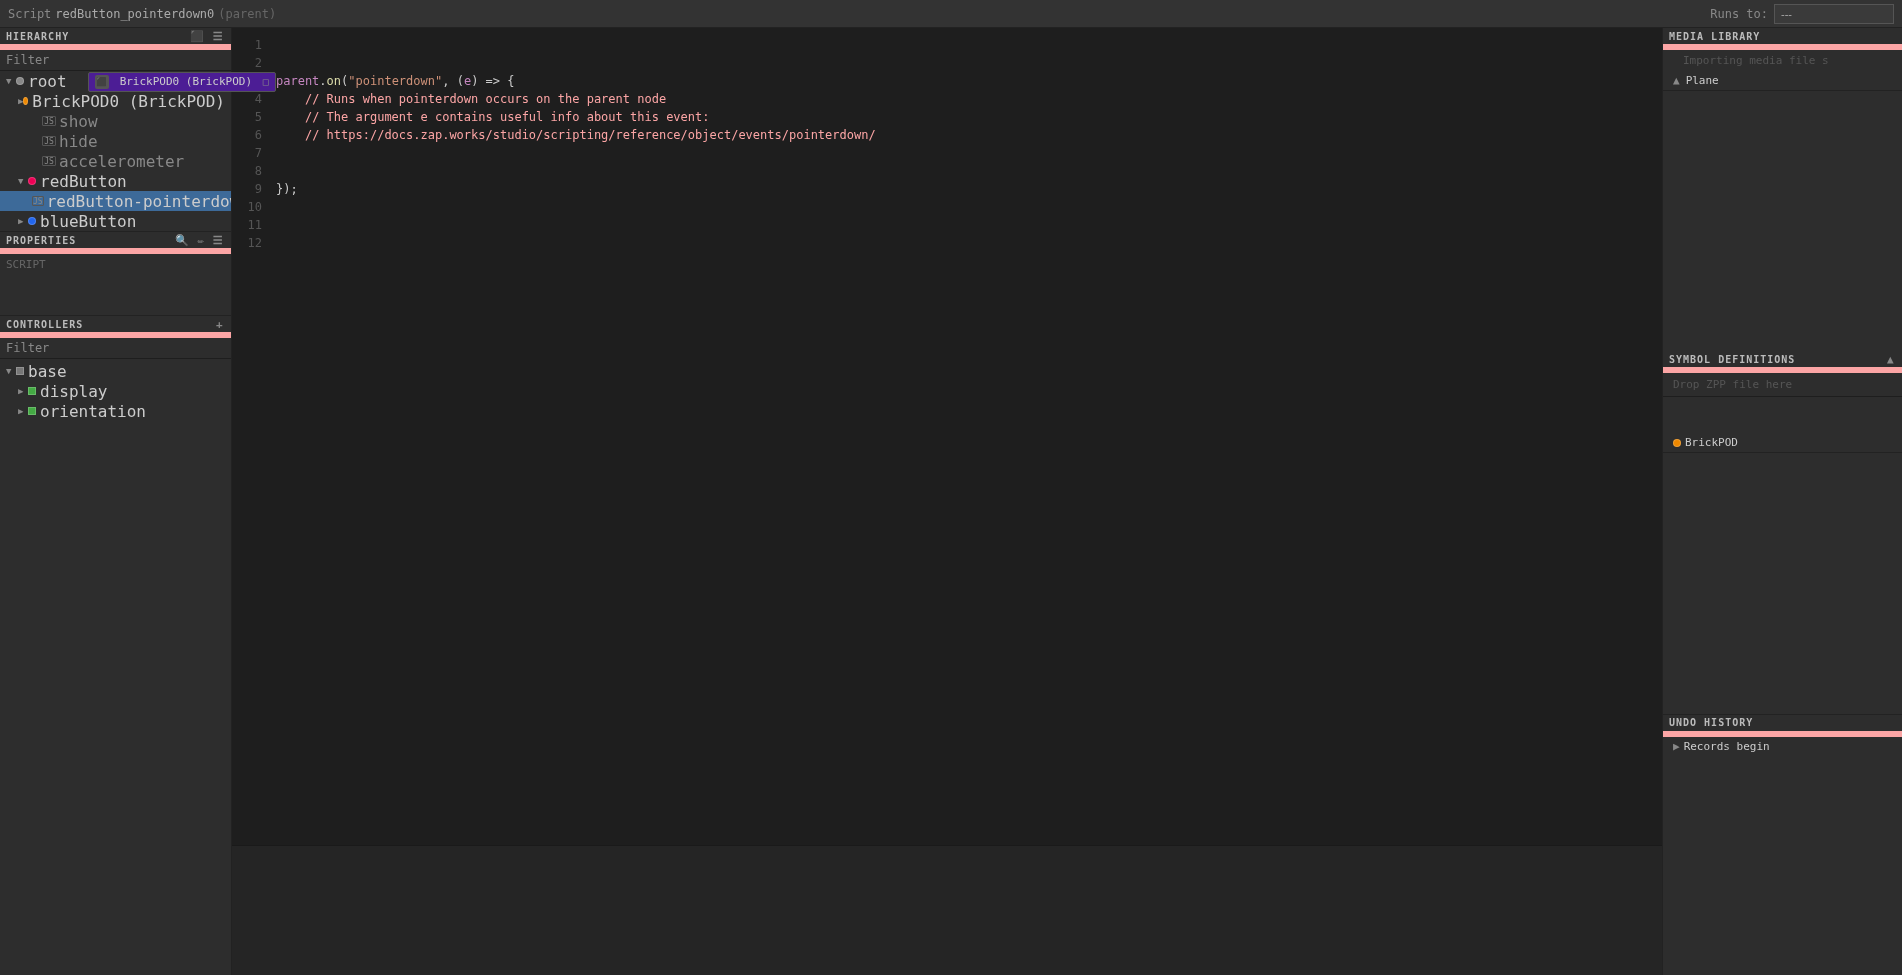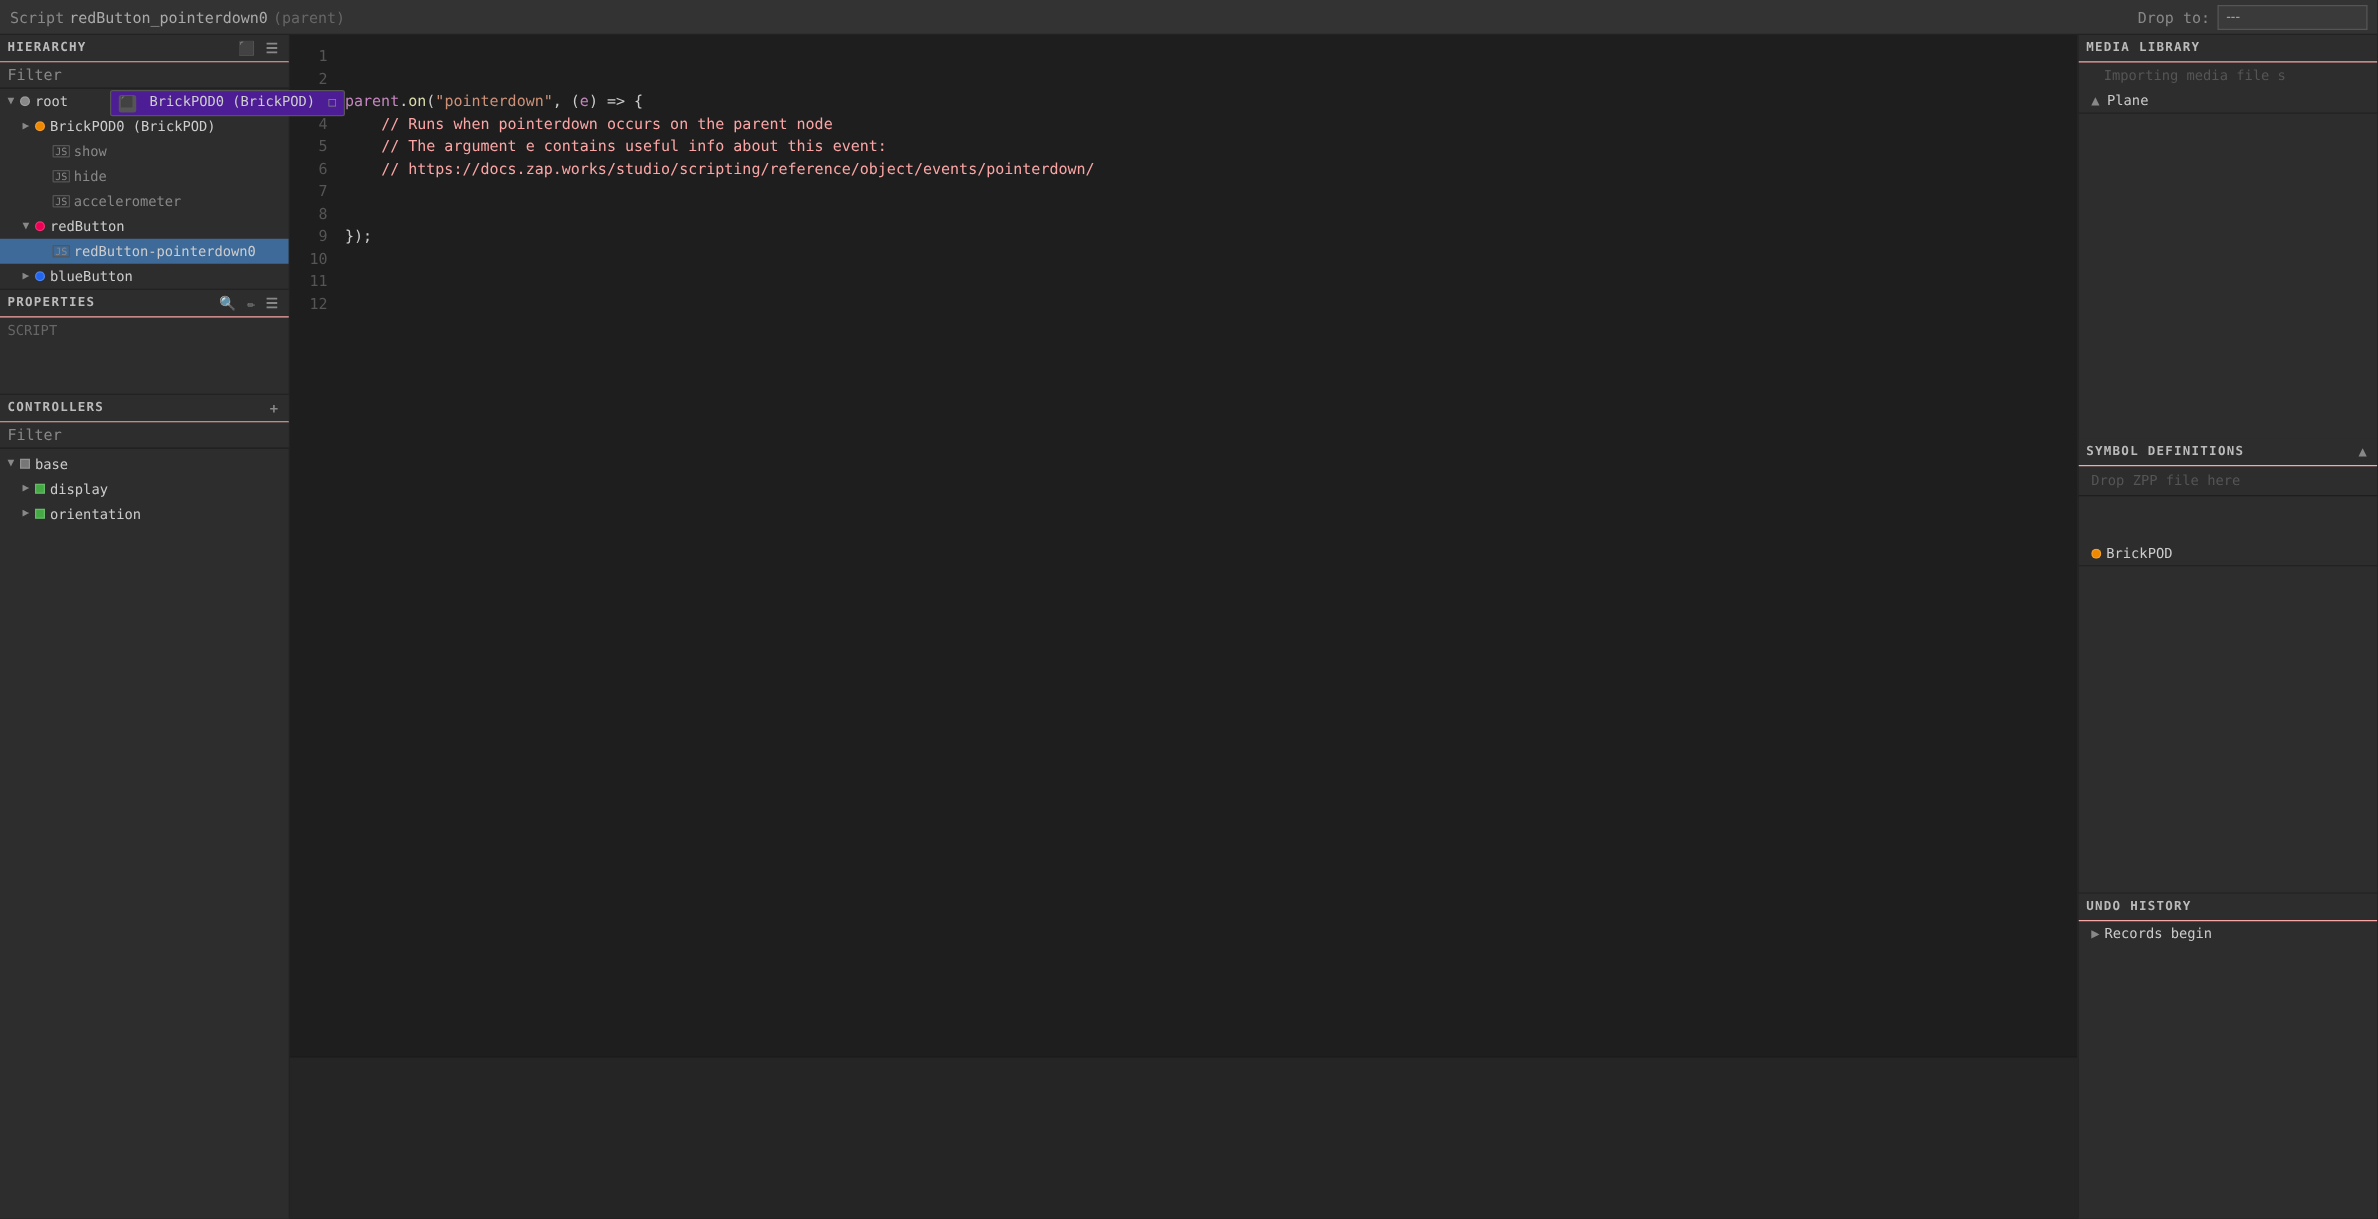--- a/index.html
+++ b/index.html
@@ -72,21 +72,21 @@
     .panel-section {
       display: flex;
       flex-direction: column;
     }
 
     .panel-header {
       display: flex;
       align-items: center;
       padding: 4px 6px;
       background: #2d2d2d;
-      border-bottom: 1px solid #fca5a5;
+      border-bottom: 6px solid #fca5a5;
       font-size: 11px;
       font-weight: bold;
       color: #bbb;
       letter-spacing: 0.5px;
       height: 22px;
     }
     .panel-header-title {
       flex: 1;
       color: #bbb;
       font-size: 10px;
@@ -126,21 +126,21 @@
       white-space: nowrap;
       height: 20px;
     }
     .tree-item.selected { background: #3d6a99; }
     .tree-arrow {
       display: inline-block;
       width: 10px;
       color: #888;
       font-size: 9px;
     }
-    .tree-label { color: #ccc; font-size: 11px; }
+    .tree-label { color: #ccc; font-size: 16px; }
     .tree-label.muted { color: #888; }
 
     
     .icon-circle {
       display: inline-block;
       width: 8px;
       height: 8px;
       border-radius: 50%;
       margin-right: 4px;
       border: 1px solid rgba(255,255,255,0.2);
@@ -350,21 +350,21 @@
       padding: 4px 20px;
     }
   </style>
 </head>
 <body>
 
 <div class="top-bar">
   <span class="script-label">Script</span>
   <span class="script-name">redButton_pointerdown0</span>
   <span class="script-parent">(parent)</span>
-  <span class="jump-to-label">Drop to:</span>
+  <span class="jump-to-label">Runs to:</span>
   <select class="jump-to-select">
     <option>---</option>
   </select>
 </div>
 
 <div class="main-layout">
 
   <div class="left-panel">
 
     <div class="panel-section">

